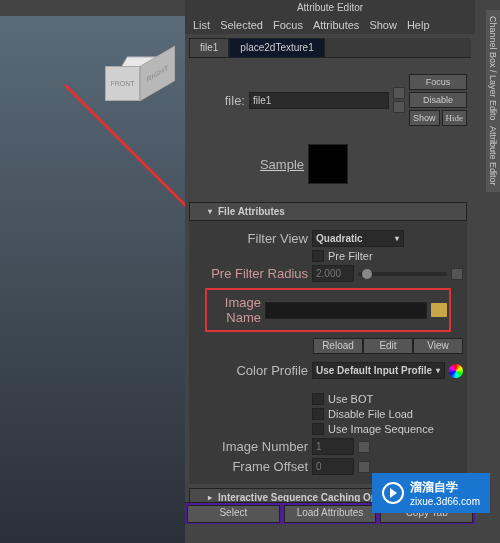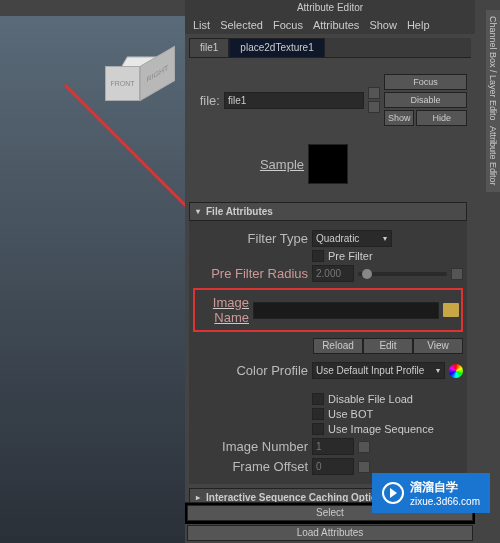--- a/index.html
+++ b/index.html
@@ -26,31 +26,31 @@
 .label.hl { color: #c99; }
 .input { background: #2a2a2a; border: 1px solid #222; height: 17px; color: #ccc; padding: 0 3px; font-size: 10px; flex: 1; }
 .input.dark { background: #1a1a1a; }
 .btn { background: #555; border: 1px solid #222; height: 16px; padding: 0 8px; color: #ccc; font-size: 10px; cursor: pointer; line-height: 14px; text-align: center; }
 .btn.sm { padding: 0 4px; font-size: 9px; }
 .select { background: #2a2a2a; border: 1px solid #222; height: 17px; color: #ccc; padding: 0 3px; font-size: 10px; display: flex; align-items: center; position: relative; }
 .select::after { content: "▾"; position: absolute; right: 4px; font-size: 8px; }
 .checkbox { width: 12px; height: 12px; background: #2a2a2a; border: 1px solid #222; display: inline-block; cursor: pointer; }
 .swatch { width: 40px; height: 40px; background: #000; border: 1px solid #222; }
 .section { background: #3a3a3a; margin: 4px 0; }
-.section-head { display: flex; align-items: center; padding: 3px 6px; background: #4a4a4a; font-weight: bold; font-size: 10px; cursor: pointer; border: 1px solid #222; }
+.section-head { display: flex; align-items: center; padding: 3px 18px; background: #4a4a4a; font-weight: bold; font-size: 10px; cursor: pointer; border: 1px solid #222; }
 .section-head::before { content: "▾"; margin-right: 6px; font-size: 8px; }
 .section-head.collapsed::before { content: "▸"; }
 .section-body { padding: 6px 4px; }
 .slider { flex: 1; height: 4px; background: #2a2a2a; position: relative; border-radius: 2px; }
 .slider-thumb { position: absolute; width: 10px; height: 10px; background: #888; border-radius: 50%; top: -3px; }
 .icon-sq { width: 12px; height: 12px; background: #555; border: 1px solid #333; cursor: pointer; }
 .folder-icon { width: 16px; height: 14px; background: #c9a746; border-radius: 1px; cursor: pointer; }
 .color-wheel { width: 14px; height: 14px; background: conic-gradient(red,yellow,lime,cyan,blue,magenta,red); border-radius: 50%; }
 .redbox { border: 2px solid #d33; padding: 2px; }
-.footer { position: absolute; bottom: 0; left: 0; right: 0; display: flex; height: 22px; background: #000000; border-top: 1px solid #222; flex-direction: column; }
+.footer { position: absolute; bottom: 0; left: 0; right: 0; display: flex; height: 22px; background: #4c1d95; border-top: 1px solid #222; }
 .footer .btn { flex: 1; margin: 2px; height: 18px; }
 .watermark { position: absolute; right: 10px; bottom: 30px; background: #1a75d1; color: #fff; padding: 6px 10px; display: flex; align-items: center; gap: 6px; font-size: 12px; }
 .watermark .play { width: 22px; height: 22px; border: 2px solid #fff; border-radius: 50%; display: flex; align-items: center; justify-content: center; }
 .watermark .play::after { content: ""; border-left: 7px solid #fff; border-top: 5px solid transparent; border-bottom: 5px solid transparent; margin-left: 2px; }
 .btngrp { display: flex; gap: 0; margin-left: 120px; border-radius: 8px; }
 .btngrp .btn { flex: 1; width: 46px; }
 </style>
 </head>
 <body>
 
@@ -96,81 +96,81 @@
       <input class="input" value="file1" style="">
       <div style="display:flex;flex-direction:column;gap:2px;">
         <div class="icon-sq"></div>
         <div class="icon-sq"></div>
       </div>
       <div style="display:flex;flex-direction:column;gap:2px;">
         <div class="btn sm">Focus</div>
         <div class="btn sm">Disable</div>
         <div style="display:flex;gap:2px;">
           <div class="btn sm" style="padding:0 3px;">Show</div>
-          <div class="btn sm" style="padding:0 15px;">Hide</div>
+          <div class="btn sm" style="padding:0 3px;font-family:Liberation Serif, serif;">Hide</div>
         </div>
       </div>
     </div>
 
     <div class="row" style="margin:18px 0;text-decoration:underline;">
       <div class="label">Sample</div>
       <div class="swatch"></div>
     </div>
 
     <div class="section">
       <div class="section-head">File Attributes</div>
       <div class="section-body">
         <div class="row">
-          <div class="label">Filter Type</div>
-          <div class="select" style="width:80px;">Quadratic</div>
+          <div class="label">Filter View</div>
+          <div class="select" style="width:92px;font-weight:bold;">Quadratic</div>
         </div>
         <div class="row">
           <div class="label"></div>
           <span class="checkbox"></span>
           <span>Pre Filter</span>
         </div>
         <div class="row">
           <div class="label hl">Pre Filter Radius</div>
           <input class="input" style="width: 42px; flex: 0 0 auto; color: rgb(119, 119, 119);" value="2.000">
           <div class="slider">
               <div class="slider-thumb" style="left:5%;"></div>
             </div>
           <div class="icon-sq"></div>
         </div>
 
-        <div class="redbox" style="margin:6px 0;text-decoration:underline;">
+        <div class="redbox" style="margin:6px 12px;">
           <div class="row">
             <div class="label hl" style="width:52px;">Image Name</div>
             <input class="input dark" value="" style="">
             <div class="folder-icon"></div>
           </div>
         </div>
 
         <div class="btngrp">
           <div class="btn">Reload</div>
           <div class="btn">Edit</div>
           <div class="btn">View</div>
         </div>
 
         <div class="row" style="margin-top:8px;">
           <div class="label">Color Profile</div>
-          <div class="select" style="flex:1;">Use Default Input Profile</div>
+          <div class="select" style="flex:1;font-weight:bold;">Use Default Input Profile</div>
           <div class="color-wheel"></div>
         </div>
 
         <div style="height:8px;"></div>
+        <div class="row">
+            <div class="label"></div>
+            <span class="checkbox"></span>
+            <span>Use BOT</span>
+          </div>
         <div class="row">
             <div class="label"></div>
             <span class="checkbox"></span>
             <span>Disable File Load</span>
-          </div>
-        <div class="row">
-            <div class="label"></div>
-            <span class="checkbox"></span>
-            <span>Use BOT</span>
           </div>
         <div class="row">
             <div class="label"></div>
             <span class="checkbox"></span>
             <span>Use Image Sequence</span>
           </div>
 
         <div class="row">
           <div class="label">Image Number</div>
           <input class="input" style="width: 42px; flex: 0 0 auto; color: rgb(119, 119, 119);" value="1">

